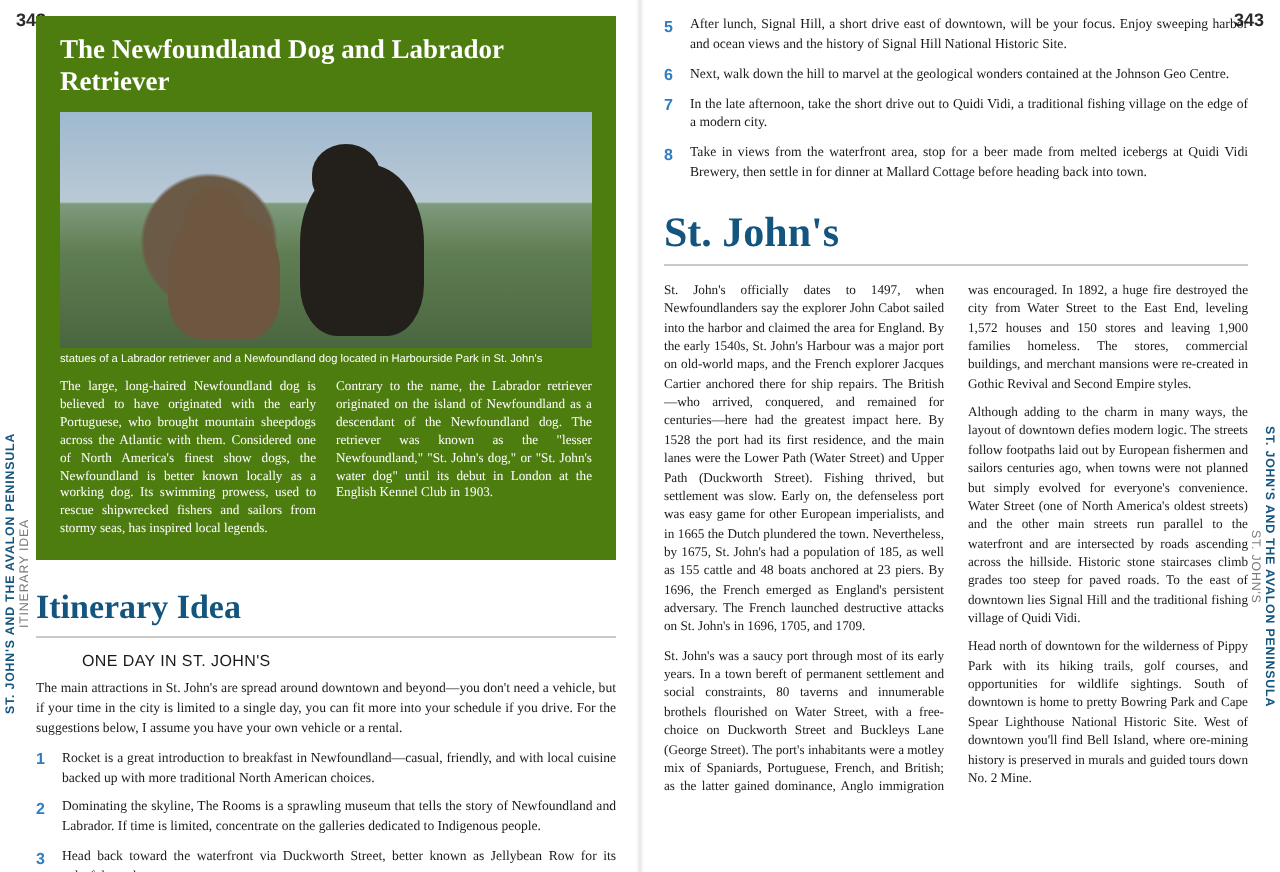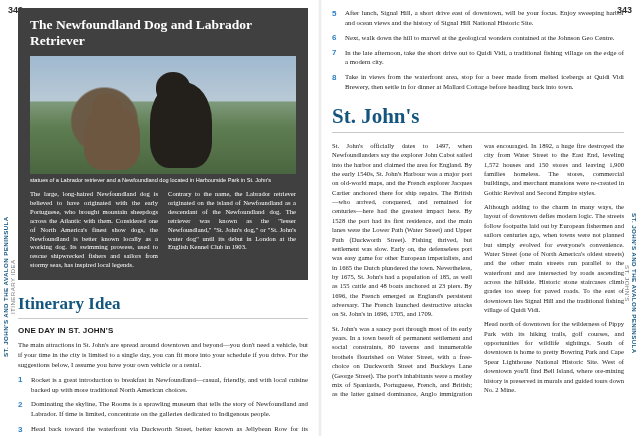--- a/index.html
+++ b/index.html
@@ -36,21 +36,21 @@
   }
   .sidetab.left{left:2px;top:212px;height:150px;transform:rotate(180deg);}
   .sidetab.left .sub{color:#7a7a7a;font-weight:normal;}
   .sidetab.right{right:2px;top:208px;height:150px;}
   .sidetab.right .sub{color:#7a7a7a;font-weight:normal;}
 
   
   .leftpage{position:absolute;left:18px;top:8px;width:290px;height:420px;}
 
   .sidebar-box{
-    position:relative;width:290px;background:#404040;
+    position:relative;width:290px;background:#4d7c0f;
     padding:0;box-sizing:border-box;
   }
   .sidebar-title{
     color:#ffffff;font-family:"Liberation Serif", serif;
     font-size:13.5px;font-weight:bold;line-height:1.18;
     padding:9px 12px 7px 12px;
   }
   .sidebar-photo{
     width:266px;height:118px;margin:0 12px;
     background:
@@ -78,22 +78,23 @@
 
   
   .itin-head{
     font-family:"Liberation Serif", serif;
     font-size:17px;font-weight:bold;color:#13557f;
     margin:14px 0 4px 0;
   }
   .itin-rule{height:1px;background:#c9c9c9;margin-bottom:7px;}
   .itin-sub{
     font-family:"Liberation Sans", sans-serif;
-    font-size:8px;font-weight:bold;color:#1a1a1a;letter-spacing:.2px;
+    font-size:8px;font-weight:normal;color:#1a1a1a;letter-spacing:.2px;
     margin-bottom:5px;
+    margin-left:23px;
   }
   .para{
     font-size:6.8px;line-height:1.45;color:#1a1a1a;text-align:justify;
     margin:0 0 5px 0;
   }
   .numitem{
     position:relative;padding-left:13px;margin:0 0 5px 0;
     font-size:6.8px;line-height:1.45;color:#1a1a1a;text-align:justify;
   }
   .numitem .num{

